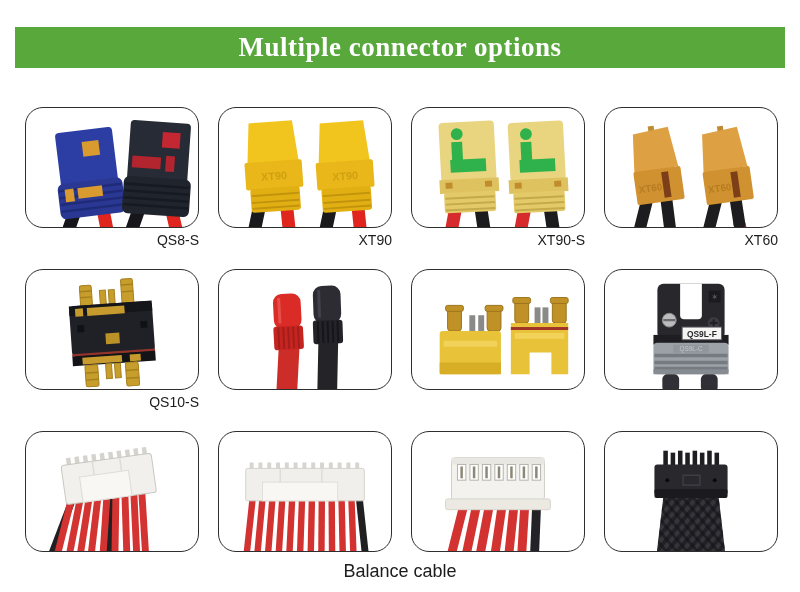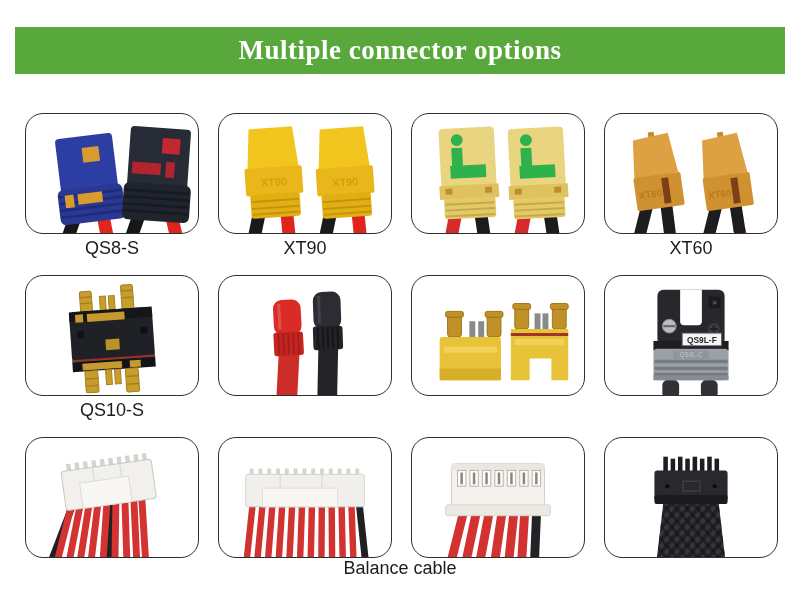--- a/index.html
+++ b/index.html
@@ -1,30 +1,30 @@
 <!DOCTYPE html>
 <html><head>
 <meta charset="utf-8">
 <style>
   * { margin:0; padding:0; box-sizing:border-box; }
   html,body { width:800px; height:592px; background:#ffffff; overflow:hidden;
               font-family:"Liberation Sans", sans-serif; }
-  .banner { margin:27px 15px 0 15px; height:47px; background:#58A83C;
+  .banner { margin:27px 15px 0 15px; height:41px; background:#58A83C;
             display:flex; align-items:center; justify-content:center; }
   .banner h1 { color:#ffffff; font-family:"Liberation Serif", serif;
                font-size:27px; font-weight:bold; letter-spacing:.5px; }
   .grid { display:grid; grid-template-columns:repeat(4,1fr); column-gap:19px;
           padding:0 22px 0 25px; margin-top:39px; }
   .cell { display:flex; flex-direction:column; }
   .photo { height:121px; border:1px solid #2e2e2e; border-radius:18px;
            overflow:hidden; background:#ffffff; }
   .photo svg { width:100%; height:100%; display:block; }
-  .caption { height:41px; padding-top:4px; text-align:center;
-             font-size:18px; color:#1c1c1c; }
-  .balance-caption { text-align:center; font-size:18px; color:#1c1c1c; }
+  .caption { height:41px; padding-top:4px; text-align:right;
+             font-size:14px; color:#1c1c1c; }
+  .balance-caption { margin-top:9px; text-align:center; font-size:18px; color:#1c1c1c; }
 </style>
 </head>
 <body>
 
 <div class="page">
 
   <div class="banner">
     <h1>Multiple connector options</h1>
   </div>
 
@@ -138,20 +138,21 @@
               <rect x="31" y="85" width="52" height="21" rx="3" fill="#e3c967"></rect>
               <g stroke="#c4aa4b" stroke-width="2">
                 <line x1="32" y1="91" x2="82" y2="91"></line>
                   <line x1="32" y1="97" x2="82" y2="97"></line>
                 <line x1="32" y1="103" x2="82" y2="103"></line>
               </g>
             </g>
           </g>
         </svg>
       </div>
+      <figcaption class="caption">XT90-S</figcaption>
     </figure>
 
     <figure class="cell">
       <div class="photo">
         <svg viewBox="0 0 174 121" preserveAspectRatio="none">
           <path d="M43 92 L35 124" stroke="#1d1d1f" stroke-width="12" stroke-linecap="round" fill="none"></path>
           <path d="M62 92 L66 124" stroke="#1d1d1f" stroke-width="12" stroke-linecap="round" fill="none"></path>
           <path d="M113 92 L105 124" stroke="#1d1d1f" stroke-width="12" stroke-linecap="round" fill="none"></path>
           <path d="M136 118 L139 128" stroke="#c22a22" stroke-width="12" stroke-linecap="round" fill="none"></path>
           <path d="M132 92 L136 118" stroke="#1d1d1f" stroke-width="12" stroke-linecap="round" fill="none"></path>

